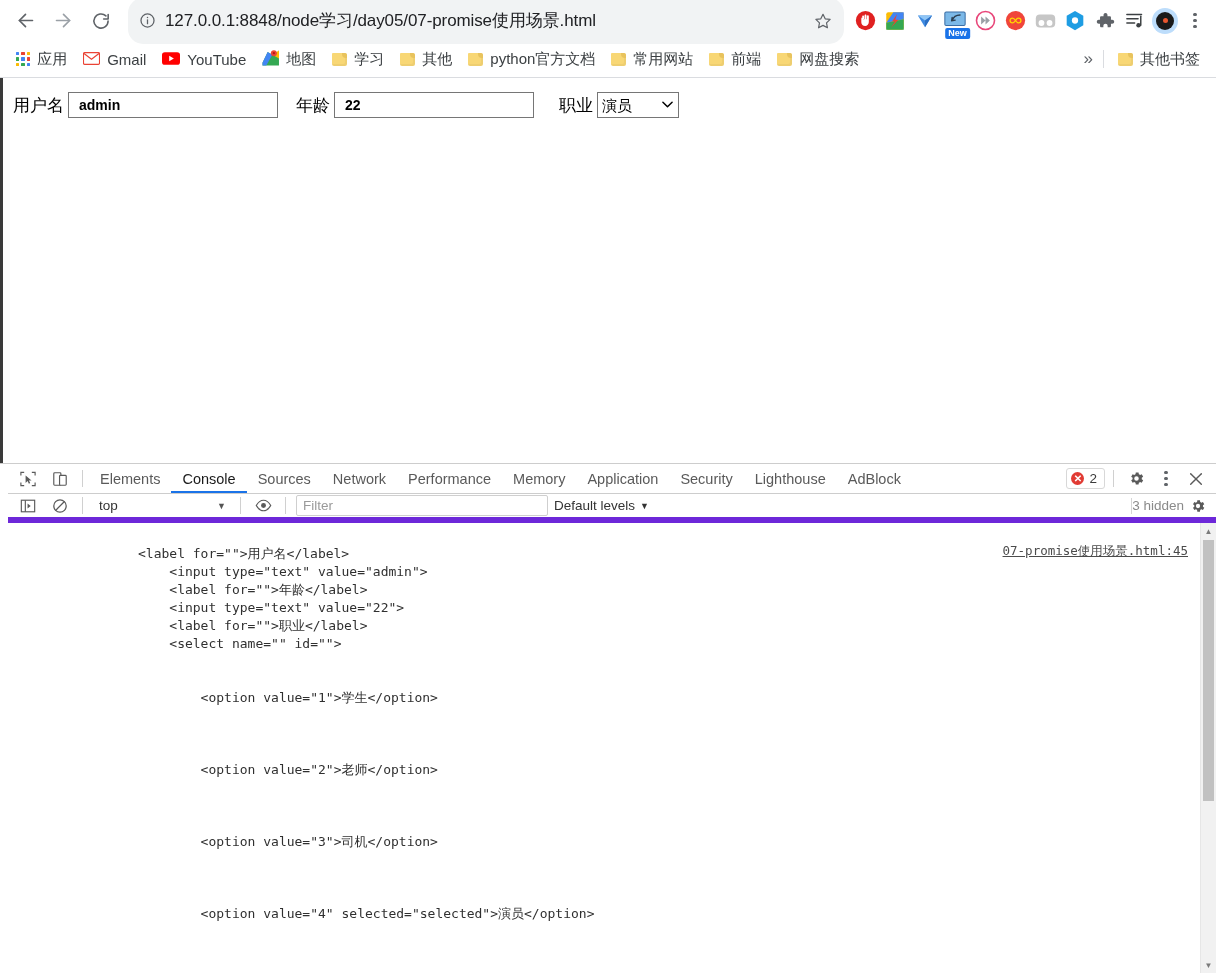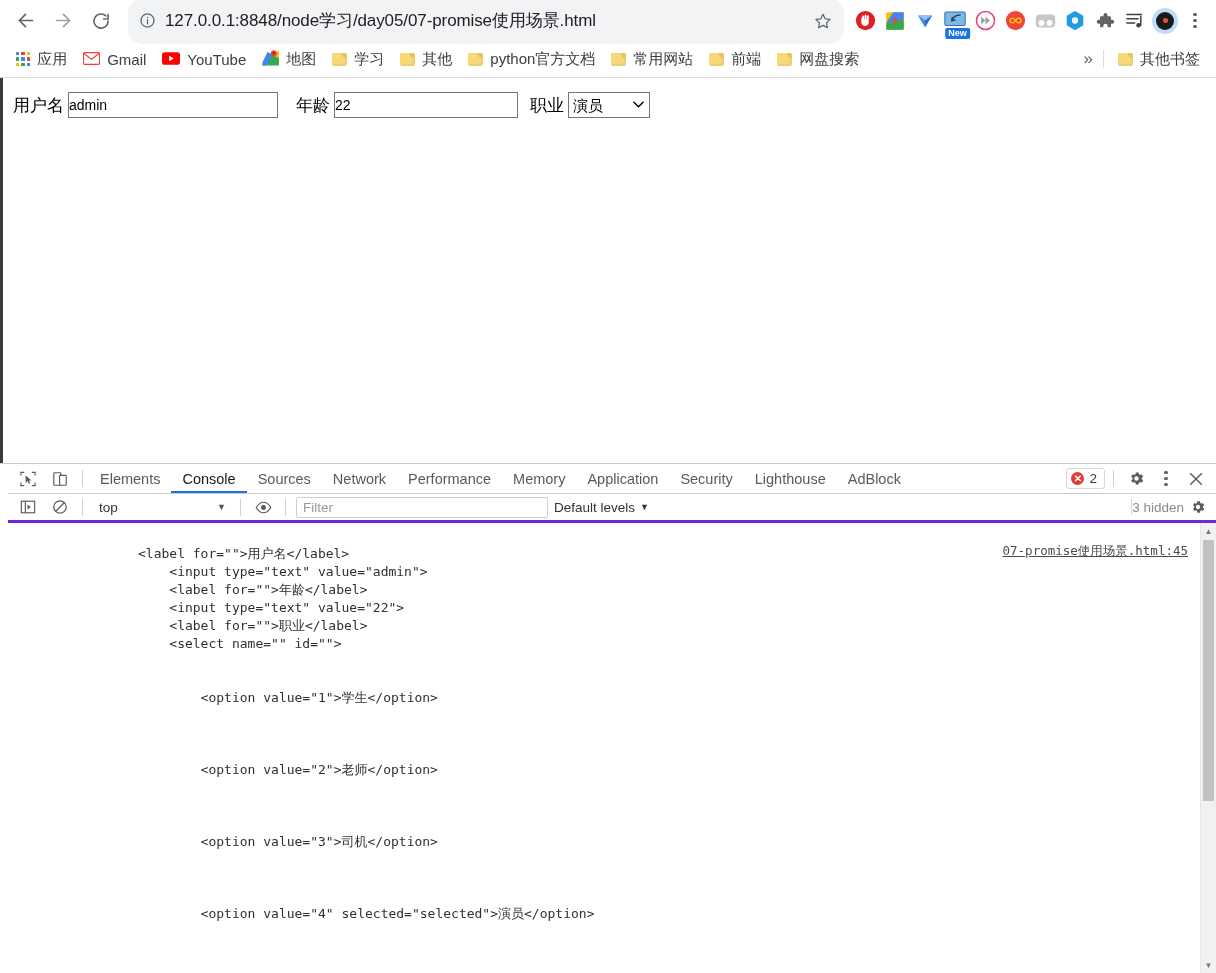--- a/index.html
+++ b/index.html
@@ -86,25 +86,25 @@
     background:#fff; border-left:3px solid #3a3a3a;
     overflow:hidden;
   }
   .form-row {
     display:flex; align-items:center; padding:14px 0 0 10px; gap:0;
     font-size:17px; color:#000;
   }
   .form-row label { font-size:17px; margin-right:4px; font-family:"Liberation Sans", sans-serif;}
   .form-row input[type=text] {
     height:26px; font-size:14px; font-family:"Liberation Sans", sans-serif;
-    border:1px solid #767676; padding:1px 0; background:#fff; color:#000;
-    border-radius:0; outline:none;
+    border:1px solid #767676; padding:1px 10px; background:#fff; color:#000;
+    border-radius:0; outline:none;font-weight:bold;
   }
   #username-input { width:210px; margin-right:18px; }
-  #age-input { width:184px; margin-right:12px; }
+  #age-input { width:200px; margin-right:25px; }
   .sel-wrap { position:relative; display:inline-flex; }
   select.job-select {
     height:26px; font-size:15px; font-family:"Liberation Sans", sans-serif;
     border:1px solid #767676; background:#fff; color:#000; padding:1px 20px 1px 4px;
     border-radius:0; -webkit-appearance:none; appearance:none; outline:none;
     width:82px;
   }
   .sel-arrow {
     position:absolute; right:6px; top:50%; transform:translateY(-50%);
     pointer-events:none; color:#000; font-size:11px; line-height:1;
@@ -131,21 +131,21 @@
   .err-badge {
     display:flex;align-items:center;gap:5px; border:1px solid #d8d8d8; border-radius:3px;
     padding:1px 7px 1px 4px; height:21px;
   }
   .err-circle{width:13px;height:13px;border-radius:50%;background:#e13b34;display:flex;align-items:center;justify-content:center;color:#fff;font-size:10px;line-height:1;font-weight:bold;}
   .err-count{font-size:13.5px;color:#3a3a3a;}
   .gear-btn,.kebab-btn,.close-btn{width:28px;height:28px;display:flex;align-items:center;justify-content:center;color:#5a5a5a;}
 
   .dt-filterbar {
     height:29px; display:flex; align-items:center; padding-left:4px;
-    border-bottom:3px solid #6d28d9; background:#fff; gap:0; flex:0 0 auto;
+    border-bottom:6px solid #6d28d9; background:#fff; gap:0; flex:0 0 auto;
   }
   .ctx-select {
     display:flex;align-items:center; width:145px; padding-left:10px; font-size:13.5px; color:#333;
     height:21px; position:relative;
   }
   .ctx-select .caret{ position:absolute; right:8px; font-size:9px; color:#555;}
   .filter-input {
     width:252px; height:21px; border:1px solid #cfcfcf; border-radius:2px;
     font-size:13.5px; font-family:"Liberation Sans",sans-serif; padding:0 6px;
     color:#0f172a; outline:none; background:#fff; margin-left:4px;

